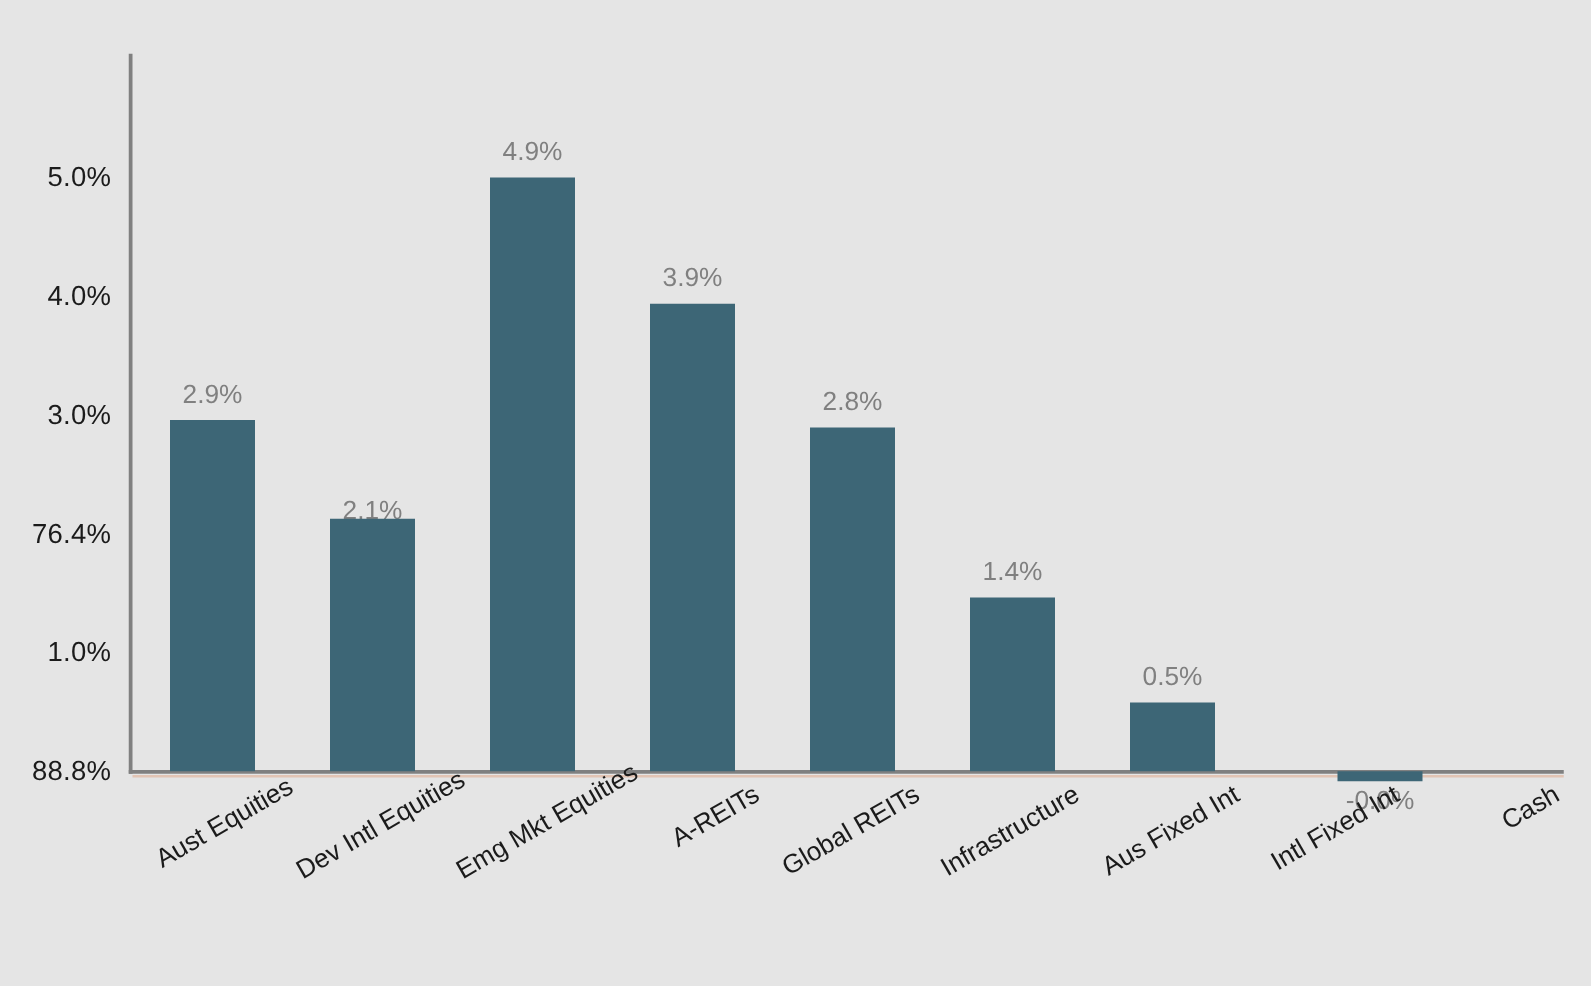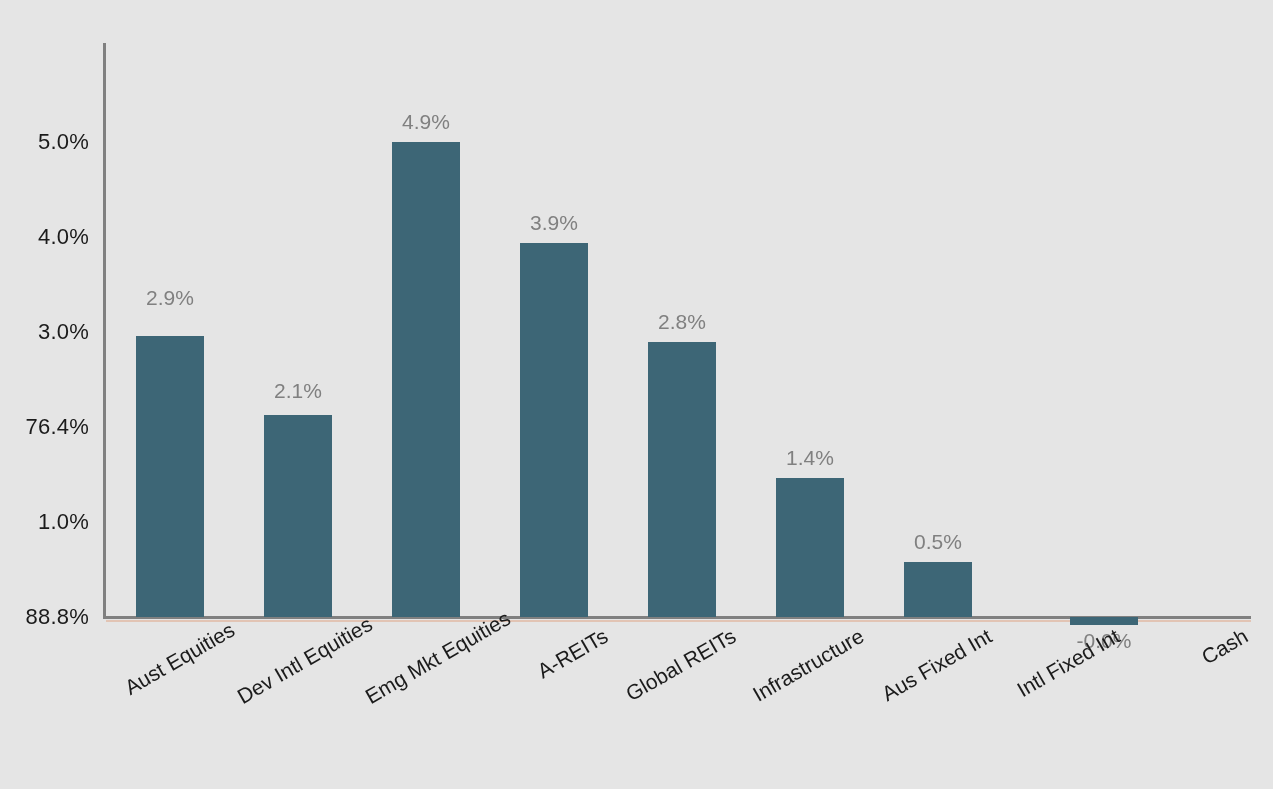--- a/index.html
+++ b/index.html
@@ -140,26 +140,26 @@
     <div class="y-tick" style="top:617px;">88.8%</div>
   </div>
 
   <div class="y-axis-line"></div>
   <div class="x-axis-line"></div>
   <div class="x-axis-underline"></div>
 
   <div class="plot">
 
     <div class="bar-group" style="left:30px;">
-      <div class="bar-label" style="bottom:307px;margin-top:44px;">2.9%</div>
+      <div class="bar-label" style="bottom:289px;margin-top:44px;">2.9%</div>
       <div class="bar positive" style="height:281px;"></div>
     </div>
 
     <div class="bar-group" style="left:158px;">
-      <div class="bar-label" style="bottom:214px;margin-top:48px;">2.1%</div>
+      <div class="bar-label" style="bottom:196px;margin-top:48px;">2.1%</div>
       <div class="bar positive" style="height:202px;"></div>
     </div>
 
     <div class="bar-group" style="left:286px;">
       <div class="bar-label" style="bottom:483px;">4.9%</div>
       <div class="bar positive" style="height:475px;"></div>
     </div>
 
     <div class="bar-group" style="left:414px;">
       <div class="bar-label" style="bottom:382px;">3.9%</div>

